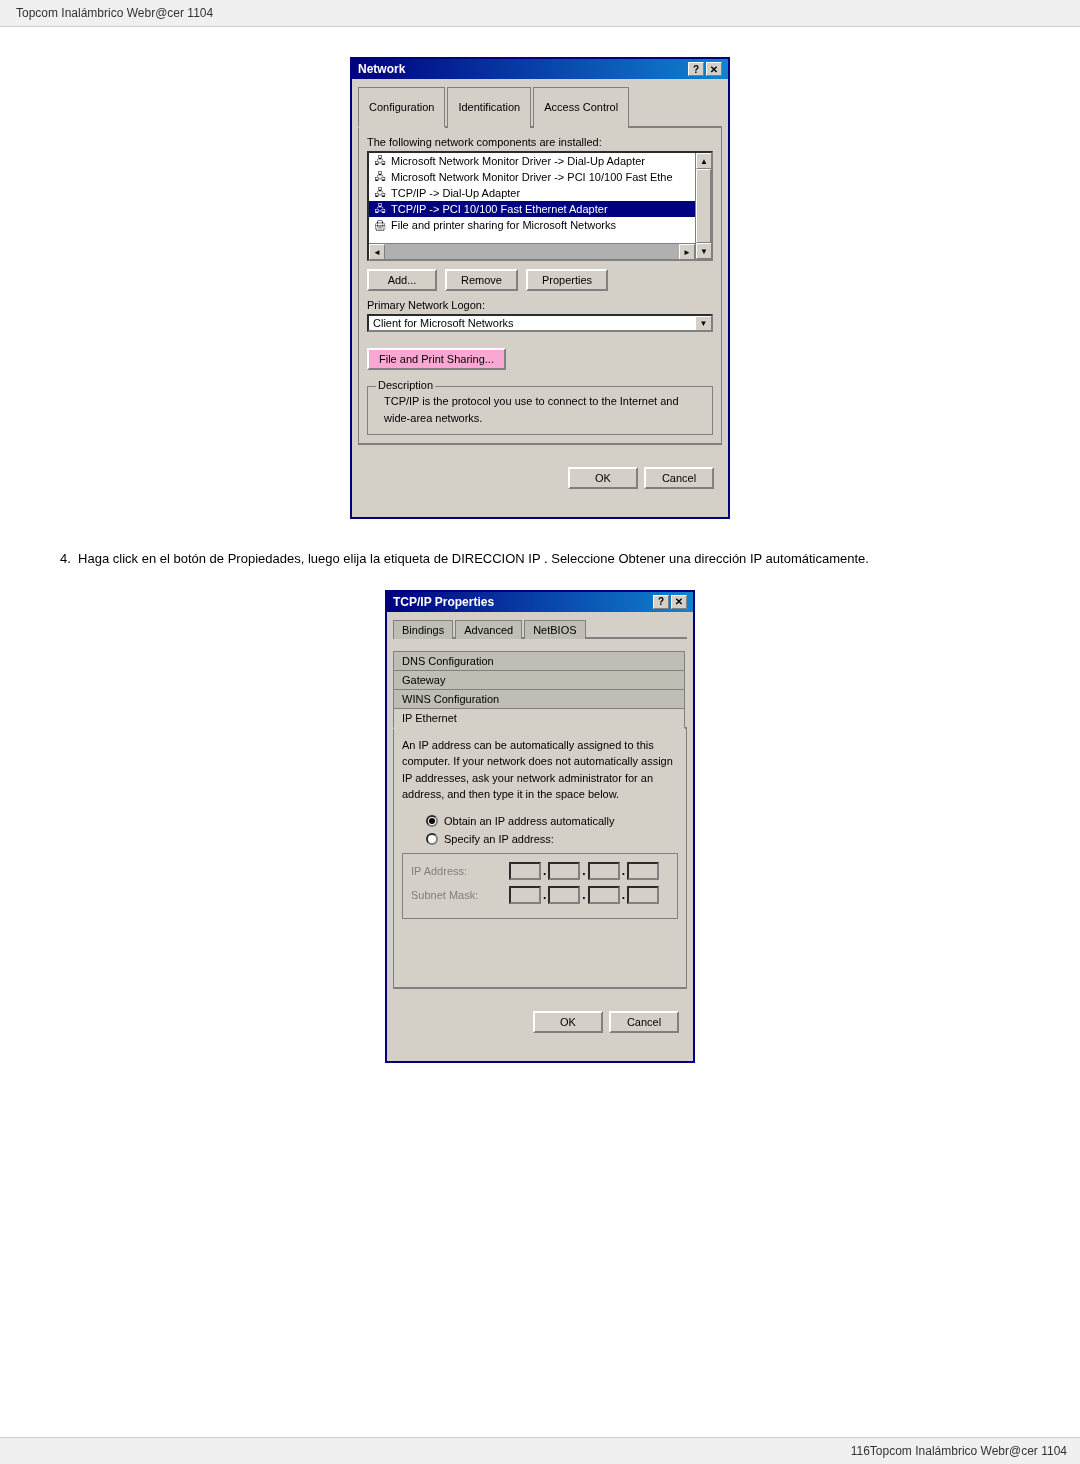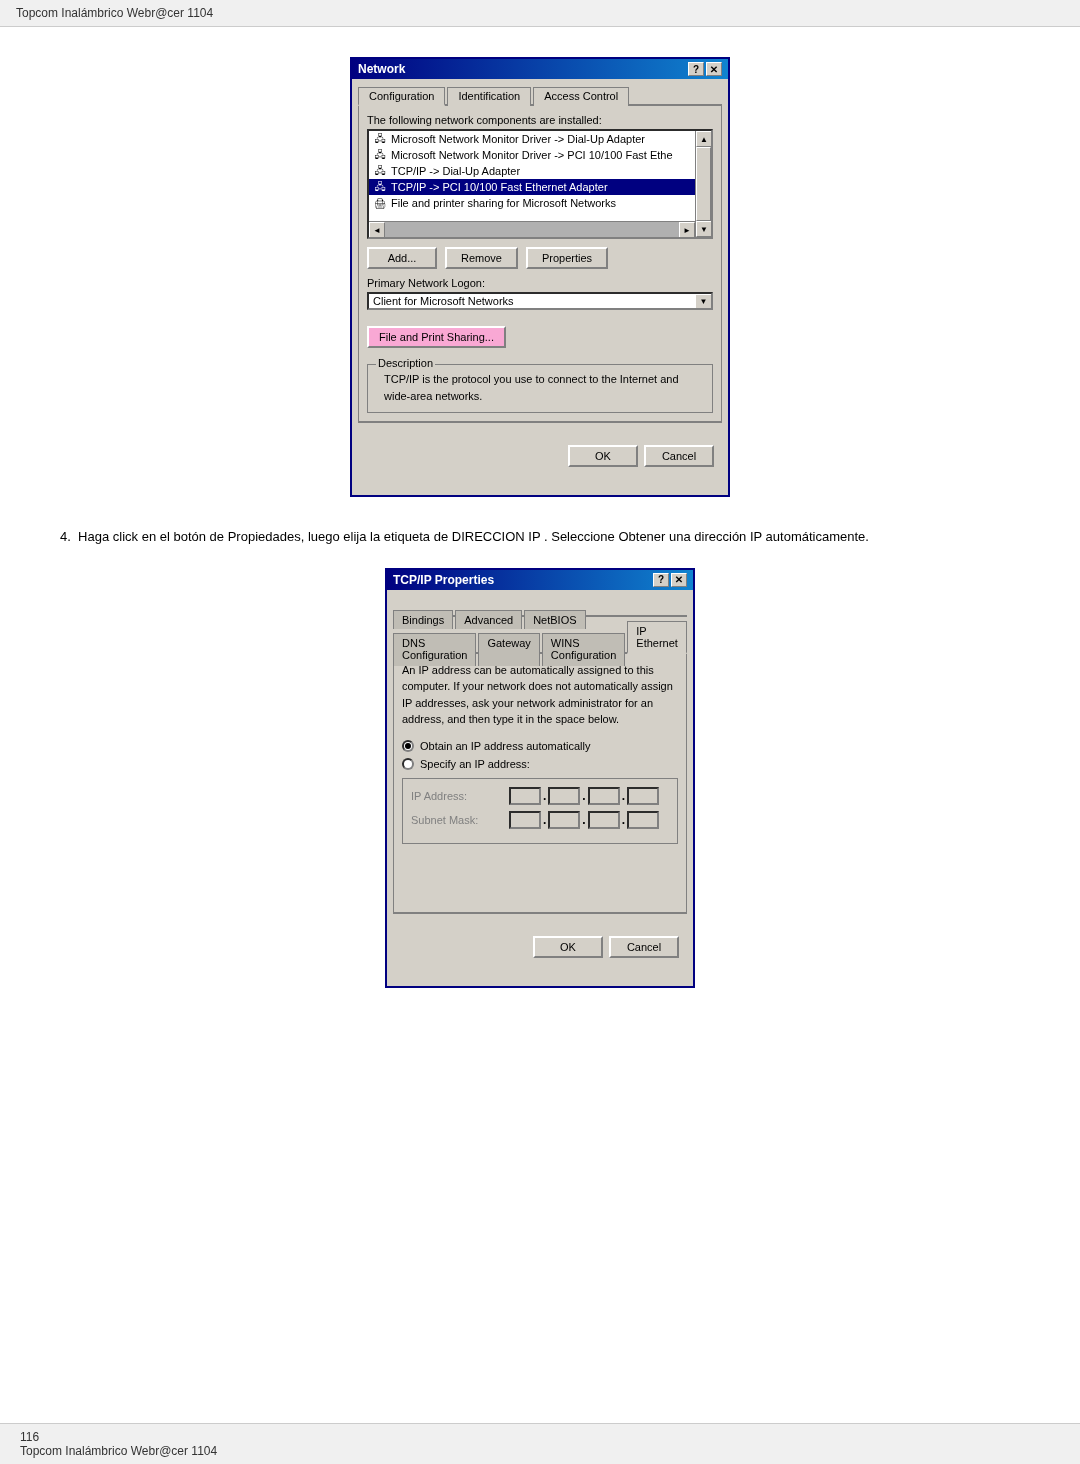--- a/index.html
+++ b/index.html
@@ -24,26 +24,25 @@
       color: #333;
     }
 
     
     .footer-bar {
       position: absolute;
       bottom: 0;
       width: 100%;
       background: #f0f0f0;
       border-top: 1px solid #ccc;
-      padding: 6px 20px;
+      padding: 6px 13px;
       font-size: 12px;
       color: #333;
       display: flex;
       justify-content: flex-end;
-      flex-direction: column;
     }
 
     
     .page-number {
       font-size: 12px;
       color: #333;
     }
 
     
     .main-content {
@@ -95,21 +94,21 @@
     }
 
     
     .tabs-container {
       display: flex;
       border-bottom: 2px solid #808080;
       margin-bottom: 0;
     }
 
     .tab {
-      padding: 2px 10px;
+      padding: 13px 10px;
       border: 1px solid #808080;
       border-bottom: none;
       background: #d4d0c8;
       cursor: pointer;
       font-size: 11px;
       margin-right: 2px;
       position: relative;
       top: 2px;
     }
 
@@ -350,20 +349,21 @@
     
     .radio-group {
       margin: 8px 0;
     }
 
     .radio-item {
       display: flex;
       align-items: center;
       gap: 6px;
       margin-bottom: 6px;
+      margin-left: 24px;
     }
 
     .radio-input {
       width: 12px;
       height: 12px;
       border: 2px inset #808080;
       background: #fff;
       border-radius: 50%;
       display: flex;
       align-items: center;
@@ -438,21 +438,21 @@
 
     .tab-inactive {
       padding: 3px 8px;
       border: 1px solid #808080;
       border-bottom: none;
       background: #c0bdb5;
       cursor: pointer;
       font-size: 11px;
       margin-right: 2px;
       position: relative;
-      top: 14px;
+      top: 2px;
     }
 
     .tab-active {
       padding: 3px 8px;
       border: 1px solid #808080;
       border-bottom: 2px solid #d4d0c8;
       background: #d4d0c8;
       cursor: pointer;
       font-size: 11px;
       margin-right: 2px;
@@ -589,21 +589,21 @@
           <span>Bindings</span>
         </div>
         <div class="tab-inactive">
           <span>Advanced</span>
         </div>
         <div class="tab-inactive">
           <span>NetBIOS</span>
         </div>
       </div>
 
-      <div class="tabs-row2" style="margin-top:2px;">
+      <div class="tabs-row2" style="margin-top:10px;flex-direction:column;">
         <div class="tab-inactive">
           <span>DNS Configuration</span>
         </div>
         <div class="tab-inactive">
           <span>Gateway</span>
         </div>
         <div class="tab-inactive">
           <span>WINS Configuration</span>
         </div>
         <div class="tab-active">

